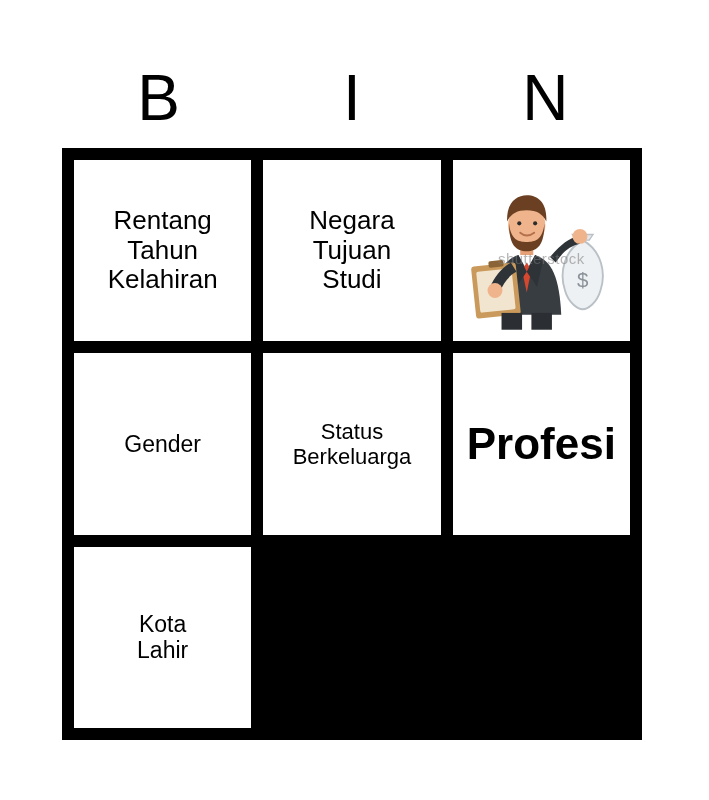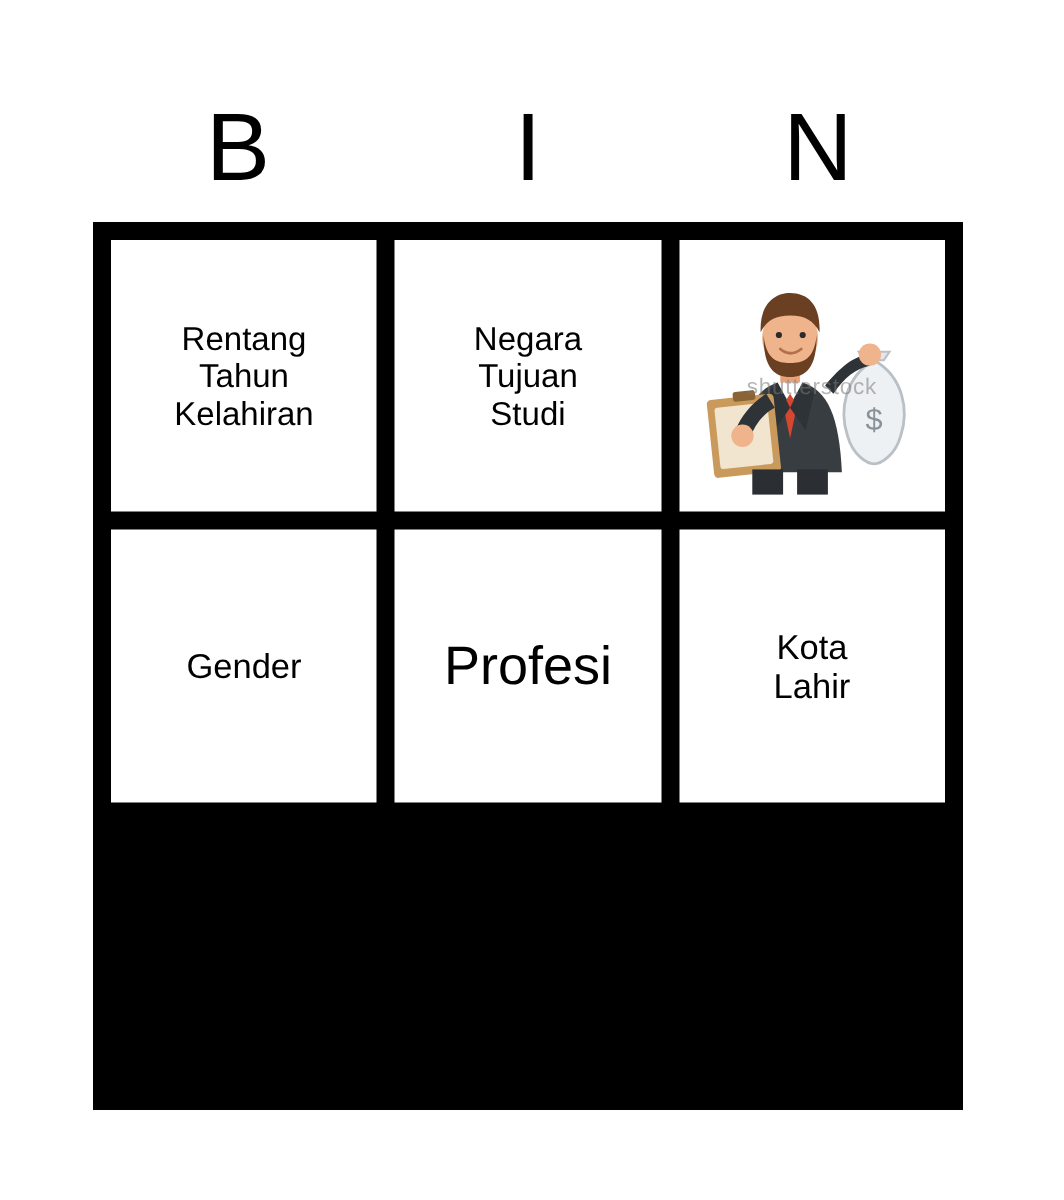--- a/index.html
+++ b/index.html
@@ -72,24 +72,24 @@
     padding: 4px 6px;
     box-sizing: border-box;
     overflow: hidden;
     position: relative;
   }
   .cell-text {
     line-height: 1.14;
     white-space: pre-line;
     display: block;
   }
-  .fs-26 { font-size: 22px; }
+  .fs-26 { font-size: 26px; }
   .fs-22 { font-size: 22px; }
   .fs-34 { font-size: 23px; }
-  .fs-36 { font-size: 36px; }
+  .fs-36 { font-size: 44px; font-weight: bold; }
 
   
   .free-cell {
     padding: 0;
   }
   .illus {
     position: relative;
     width: 100%;
     height: 100%;
     display: flex;
@@ -189,20 +189,24 @@
             <rect x="84" y="146" width="22" height="18" fill="#2b2f33"></rect>
           </svg>
         </div>
         <div class="watermark">shutterstock</div>
       </div>
 
       <div class="cell">
         <span class="cell-text fs-34">Gender</span>
       </div>
 
+      <div class="cell">
+        <span class="cell-text fs-22">Status
+Berkeluarga</span>
+      </div>
 
       <div class="cell">
         <span class="cell-text fs-36">Profesi</span>
       </div>
 
       <div class="cell">
         <span class="cell-text fs-34">Kota
 Lahir</span>
       </div>
 

